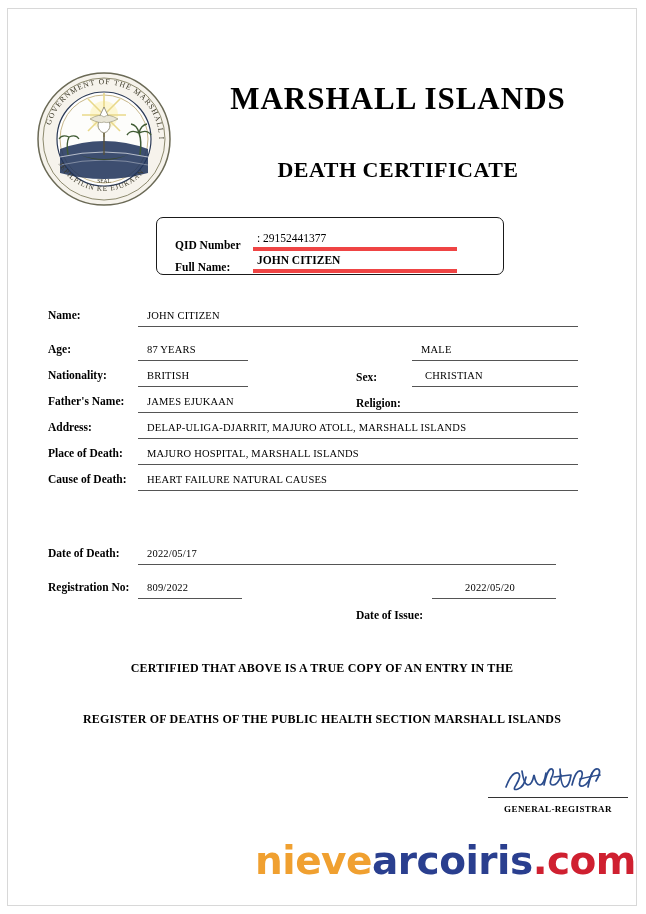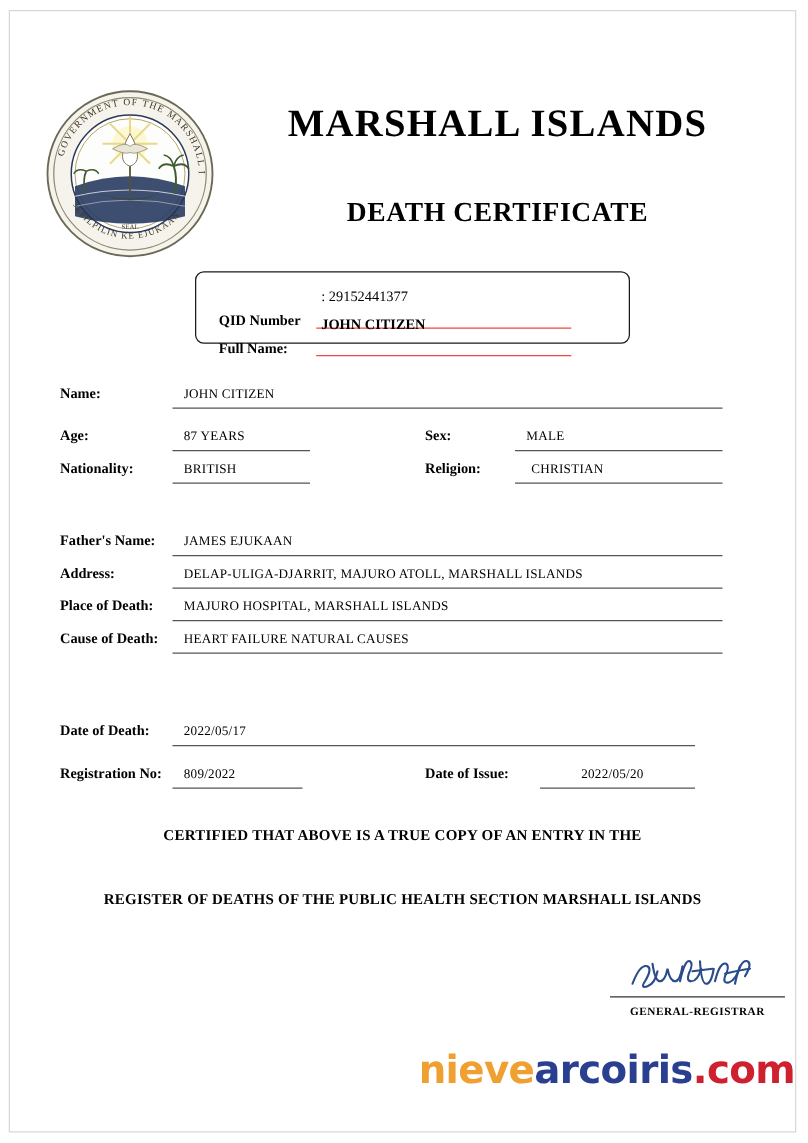--- a/index.html
+++ b/index.html
@@ -80,23 +80,23 @@
     left: 18px;
     font-size: 11.5px;
     font-weight: bold;
   }
   .qid-row.r1 { top: 14px; }
   .qid-row.r2 { top: 36px; }
   .qid-label { display: inline-block; width: 78px; }
   .qid-value {
     display: inline-block;
     width: 200px;
-    border-bottom: 1px solid #ef4444;
+    border-bottom: 4px solid #ef4444;
     padding-left: 4px;
-    padding-bottom: 18px;
+    padding-bottom: 3px;
     font-weight: bold;
     vertical-align: bottom;
   }
   .qid-value.thin { font-weight: normal; }
 
   
   .fields {
     position: absolute;
     left: 0;
     top: 296px;
@@ -121,21 +121,21 @@
   }
   .fline {
     position: absolute;
     border-bottom: 1px solid #555;
     height: 0;
     top: 21px;
   }
 
   
   .c-left-label { left: 40px; }
-  .c-right-label { left: 332px; }
+  .c-right-label { left: 348px; margin-top: 28px; }
 
   
   .certified1 {
     position: absolute;
     left: 0;
     top: 652px;
     width: 100%;
     text-align: center;
     font-size: 12px;
     font-weight: bold;
@@ -175,21 +175,21 @@
     letter-spacing: 0.4px;
     margin-top: 6px;
   }
 
   
   .watermark {
     position: absolute;
     right: 10px;
     top: 838px;
     font-family: "DejaVu Sans", sans-serif;
-    font-size: 31px;
+    font-size: 39px;
     font-weight: bold;
     letter-spacing: -0.5px;
     white-space: nowrap;
   }
   .wm-a { color: #f0a030; }
   .wm-b { color: #2a3f8f; }
   .wm-c { color: #cf2030; }
 </style>
 </head>
 <body>
@@ -272,21 +272,21 @@
 
     <div class="frow" style="height:26px;">
       <span class="flabel c-left-label">Nationality:</span>
       <span class="fvalue" style="left:134px;">BRITISH</span>
       <span class="fline" style="left:130px; width:110px;"></span>
       <span class="flabel c-right-label">Religion:</span>
       <span class="fvalue" style="left:396px;margin-left:16px;">CHRISTIAN</span>
       <span class="fline" style="left:404px; width:166px;"></span>
     </div>
 
-    <div class="frow" style="height:26px;margin-top:32px;">
+    <div class="frow" style="height:26px;">
       <span class="flabel c-left-label">Father's Name:</span>
       <span class="fvalue" style="left:134px;">JAMES EJUKAAN</span>
       <span class="fline" style="left:130px; width:440px;"></span>
     </div>
 
     <div class="frow" style="height:26px;">
       <span class="flabel c-left-label">Address:</span>
       <span class="fvalue" style="left:134px;">DELAP-ULIGA-DJARRIT, MAJURO ATOLL, MARSHALL ISLANDS</span>
       <span class="fline" style="left:130px; width:440px;"></span>
     </div>

